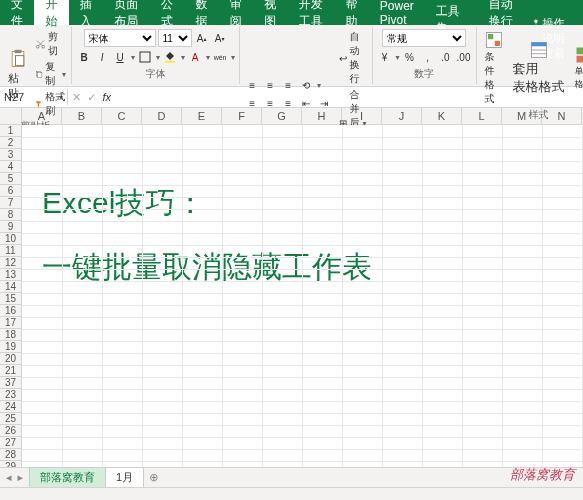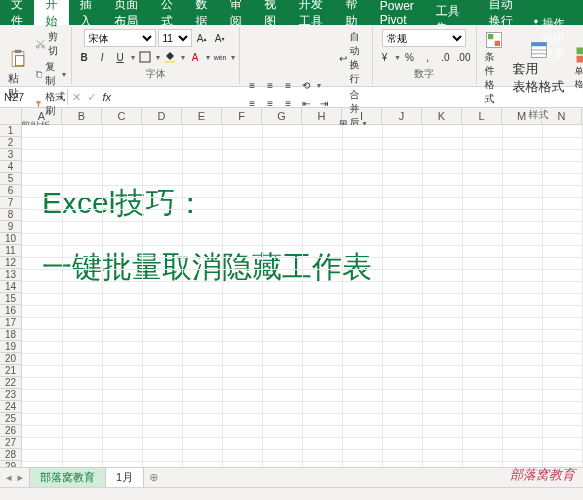--- a/index.html
+++ b/index.html
@@ -273,21 +273,21 @@
       <div class="row-h">12</div>
       <div class="row-h">13</div>
       <div class="row-h">14</div>
       <div class="row-h">15</div>
       <div class="row-h">16</div>
       <div class="row-h">17</div>
       <div class="row-h">18</div>
       <div class="row-h">19</div>
       <div class="row-h">20</div>
       <div class="row-h">21</div>
-      <div class="row-h">22</div>
+      <div class="row-h">37</div>
       <div class="row-h">23</div>
       <div class="row-h">24</div>
       <div class="row-h">25</div>
       <div class="row-h">26</div>
       <div class="row-h">27</div>
       <div class="row-h">28</div>
       <div class="row-h">29</div>
     </div>
   <div class="grid" id="grid">
     <div class="overlay-text" style="top:122px;left:20px">一键批量取消隐藏工作表</div>

